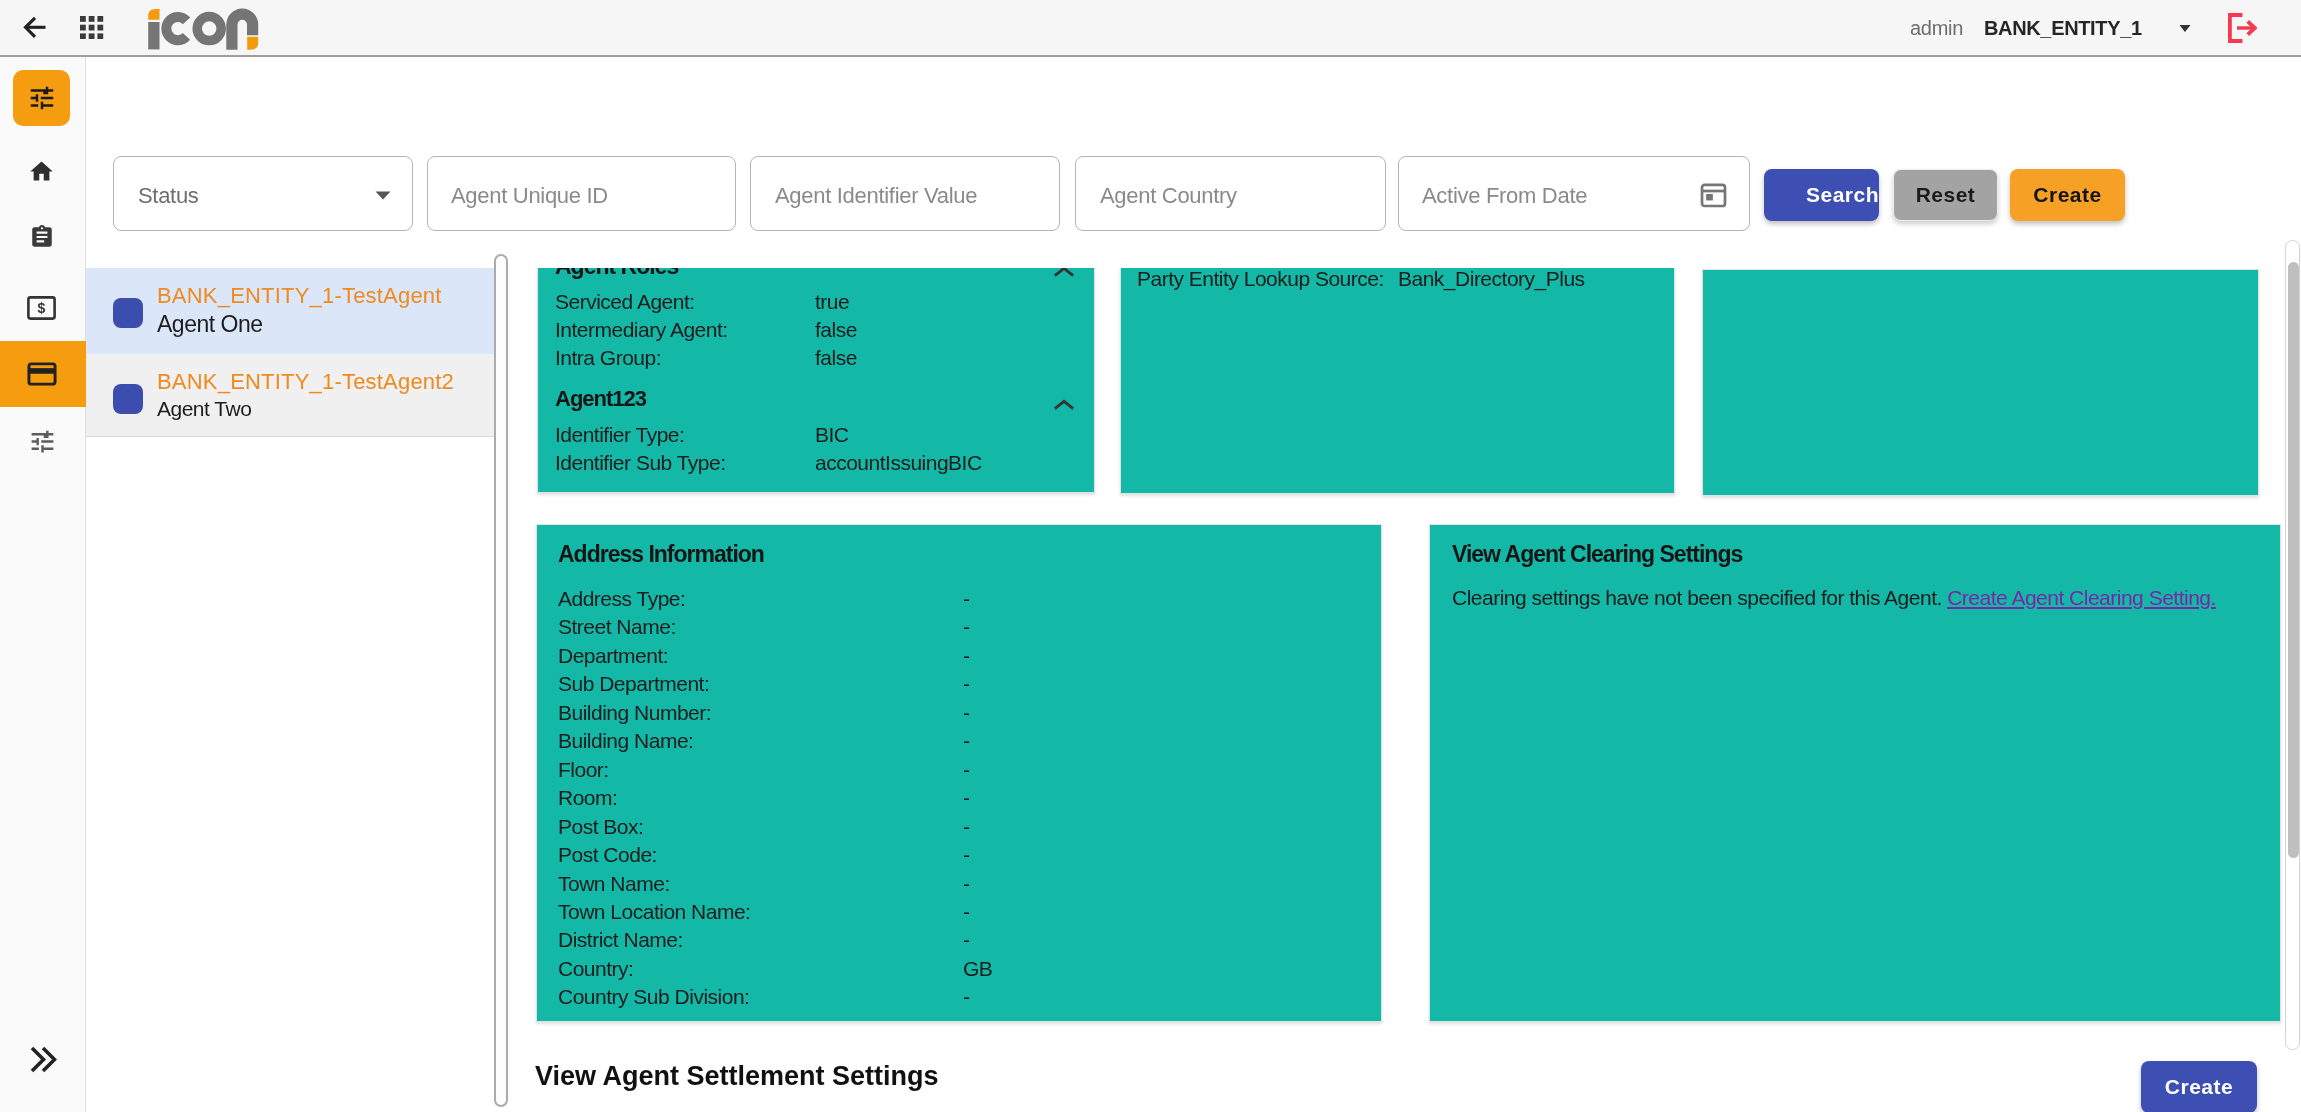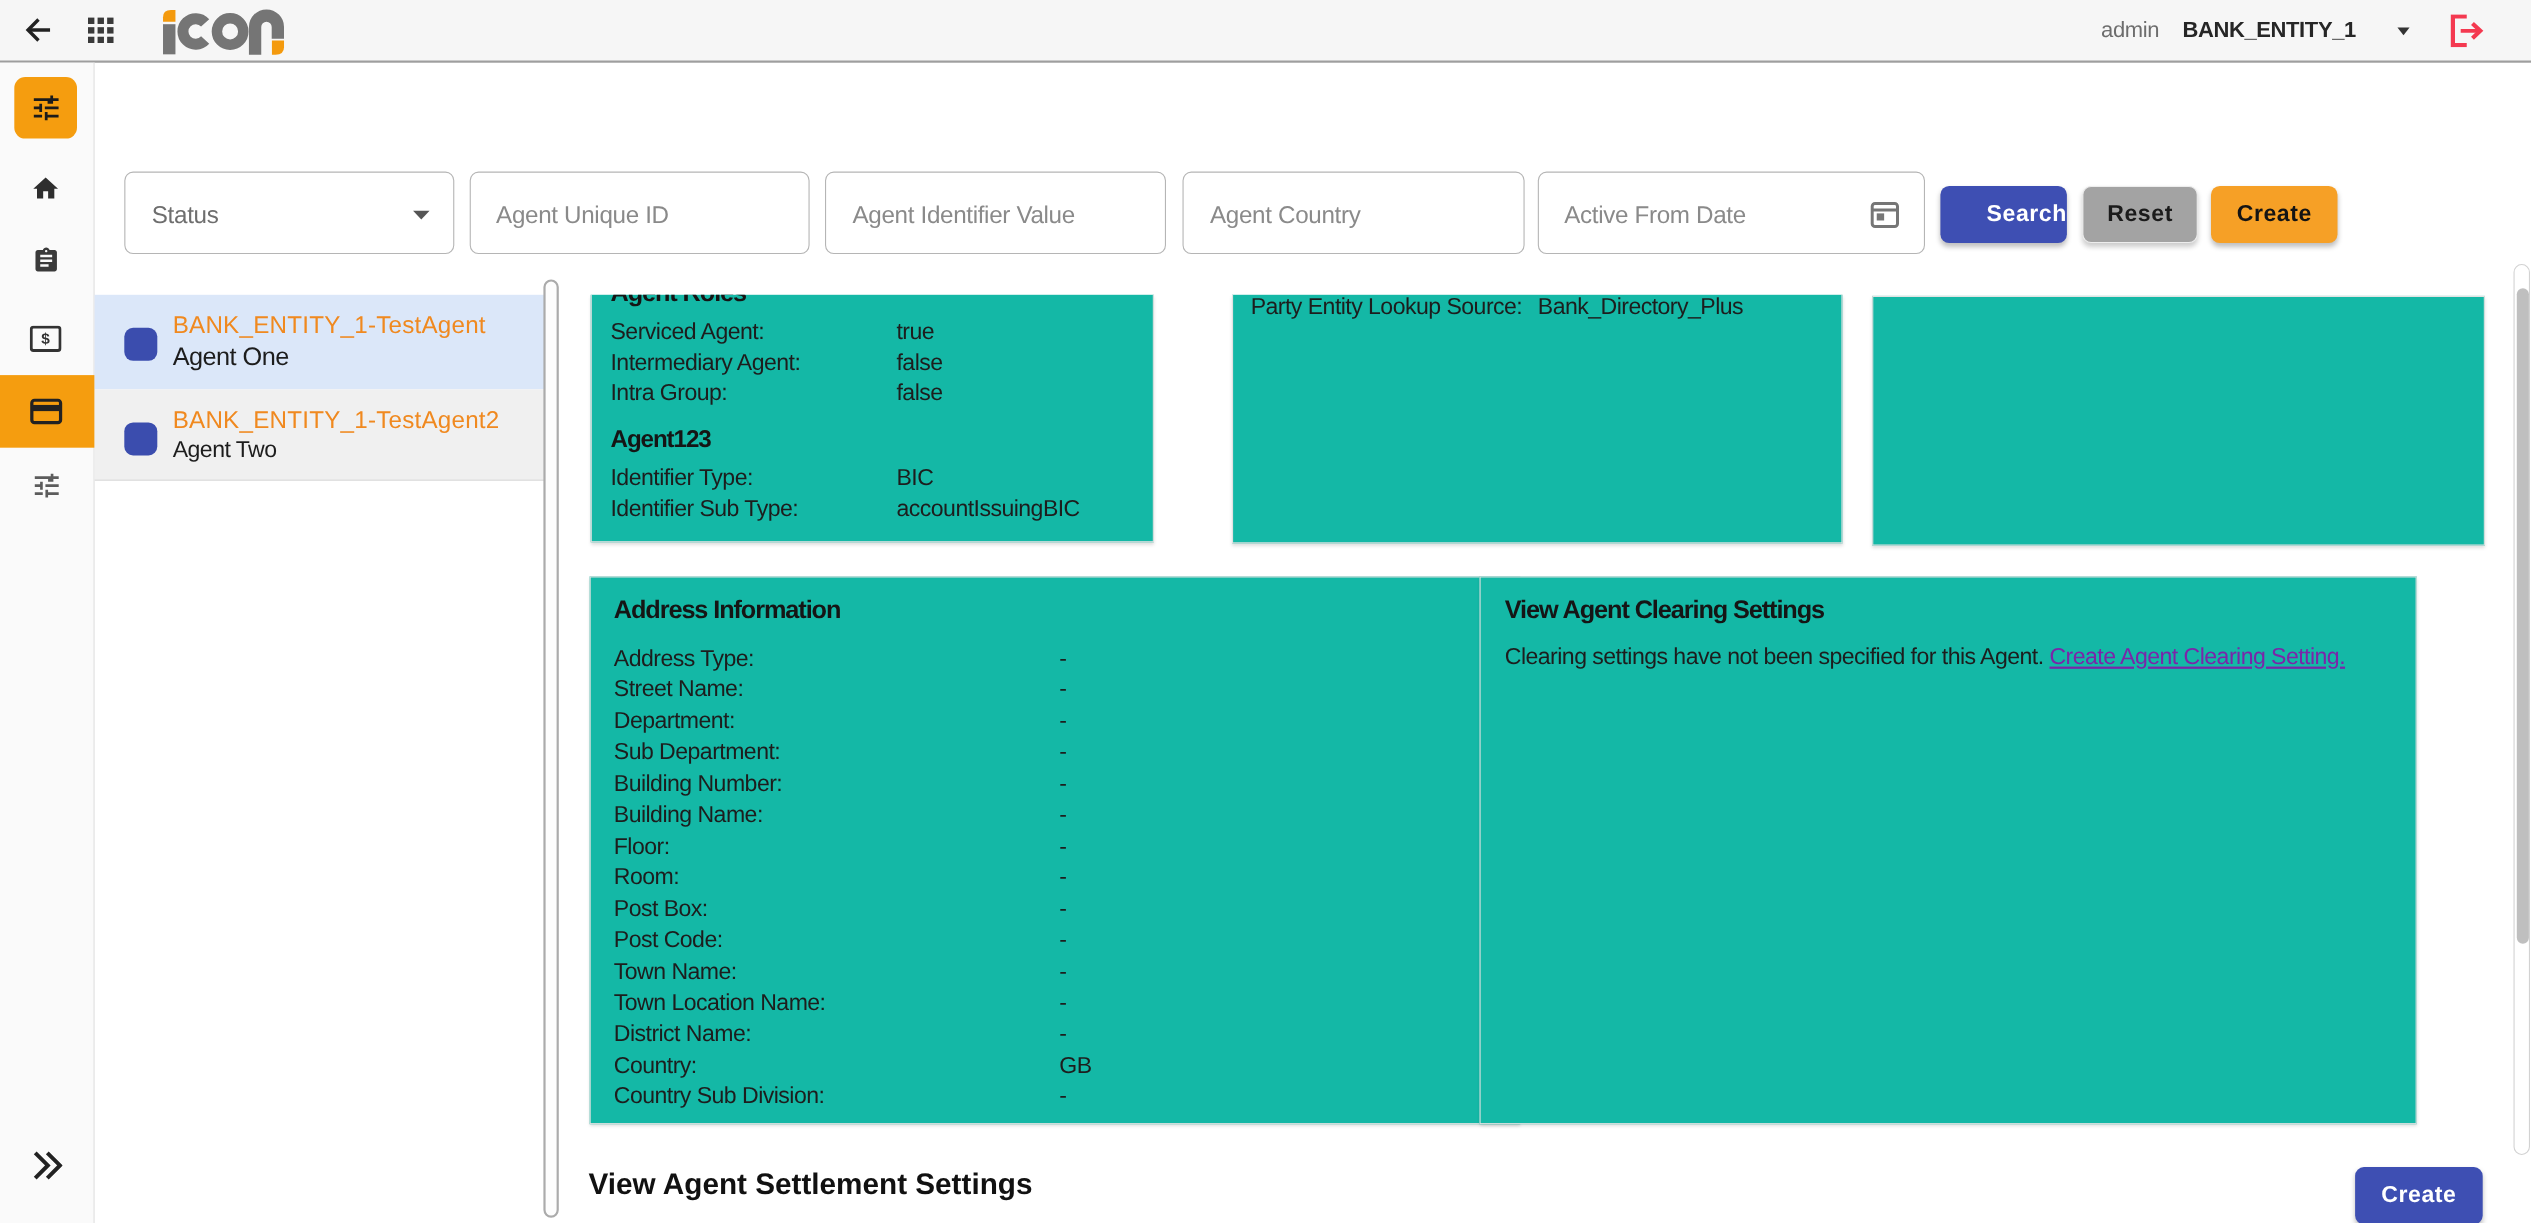--- a/index.html
+++ b/index.html
@@ -105,21 +105,21 @@
 <div class="abs" style="left:86px;top:354px;width:411px;height:83px;background:#f0f0f0;border-bottom:1px solid #d9d9d9"></div>
 <div class="abs" style="left:113px;top:298px;width:30px;height:30px;background:#3B4DAE;border-radius:8px"></div>
 <div class="abs" style="left:113px;top:384px;width:30px;height:30px;background:#3B4DAE;border-radius:8px"></div>
 <div class="abs" style="left:157px;top:284px;font-size:22px;letter-spacing:0.2px;color:#F0891F;line-height:24px">BANK_ENTITY_1-TestAgent</div>
 <div class="abs" style="left:157px;top:312px;font-size:23px;letter-spacing:-0.5px;color:#1d1d1d;line-height:24px">Agent One</div>
 <div class="abs" style="left:157px;top:370px;font-size:22px;letter-spacing:0.2px;color:#F0891F;line-height:24px">BANK_ENTITY_1-TestAgent2</div>
 <div class="abs" style="left:157px;top:397px;font-size:21px;letter-spacing:-0.5px;color:#1d1d1d;line-height:24px">Agent Two</div>
 
 <div class="abs" style="left:494px;top:254px;width:14px;height:853px;background:#fdfdfd;border:2px solid #ababab;border-radius:7px"></div>
 
-<div class="card" style="left:537px;top:268px;width:512px;height:225px;border-top:none;overflow:hidden">
+<div class="card" style="left:537px;top:268px;width:558px;height:225px;border-top:none;overflow:hidden">
   <div class="abs ctitle" style="left:17px;top:-16px;line-height:28px">Agent Roles</div>
   <svg class="abs" style="left:515px;top:-2px" width="22" height="12" viewBox="0 0 24 12" fill="none" stroke="#333" stroke-width="3">
         <path d="M2 10 L12 2 L22 10"></path>
       </svg>
   <div class="abs lbl" style="left:17px;top:19.5px">Serviced Agent:
 Intermediary Agent:
 Intra Group:</div>
   <div class="abs lbl" style="left:277px;top:19.5px">true
 false
 false</div>
@@ -164,21 +164,21 @@
 -
 -
 -
 -
 -
 -
 -
 GB
 -</div>
 </div>
-<div class="card" style="left:1345px;top:524px;width:852px;height:498px">
+<div class="card" style="left:1429px;top:524px;width:852px;height:498px">
   <div class="abs ctitle" style="left:22px;top:14px;line-height:30px">View Agent Clearing Settings</div>
   <div class="abs lbl" style="left:22px;top:59px;letter-spacing:-0.5px">Clearing settings have not been specified for this Agent. <a style="color:#7b25a9" href="#">Create Agent Clearing Setting.</a></div>
 </div>
 
 <div class="abs" style="left:535px;top:1059px;font-size:27px;font-weight:bold;color:#111;line-height:34px">View Agent Settlement Settings</div>
 <div class="abs" style="left:2141px;top:1061px;width:116px;height:52px;background:#3E4FB3;border-radius:8px;box-shadow:0 3px 5px rgba(0,0,0,.25);color:#fff;font-weight:bold;font-size:21px;letter-spacing:0.5px;text-align:center;line-height:52px">Create</div>
 
 <div class="abs" style="left:2285px;top:240px;width:15px;height:810px;background:#fff;border:1.5px solid #d2d2d2;border-radius:7.5px"></div>
 <div class="abs" style="left:2288px;top:262px;width:11px;height:596px;background:#bfbfbf;border-radius:5.5px"></div>
 

